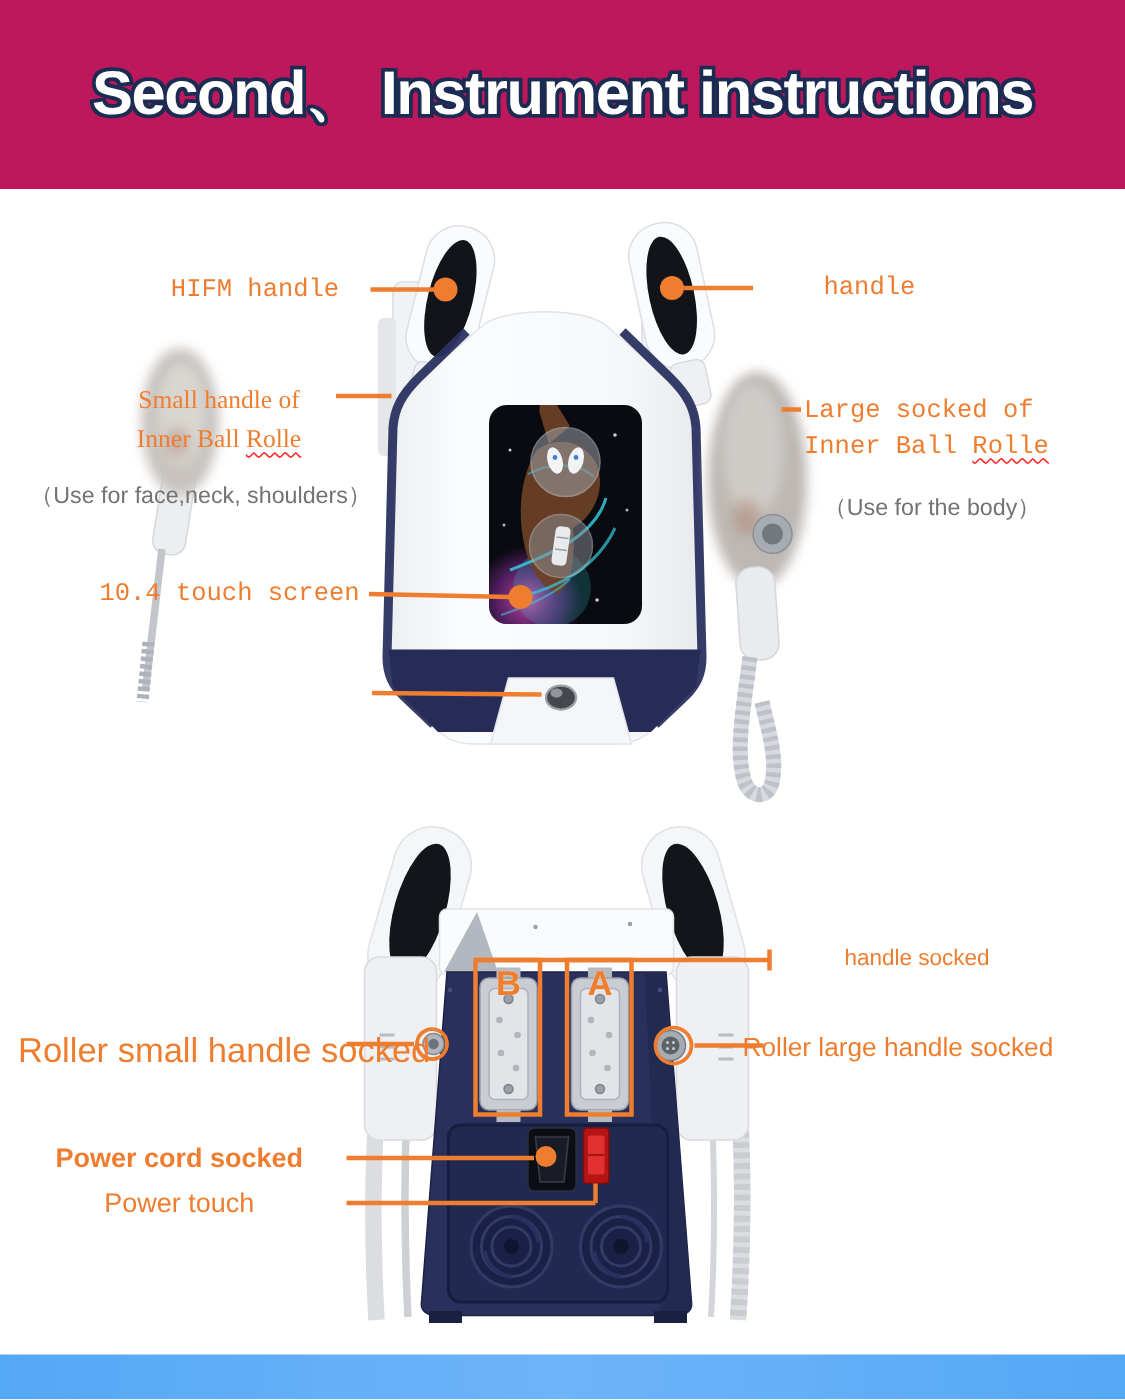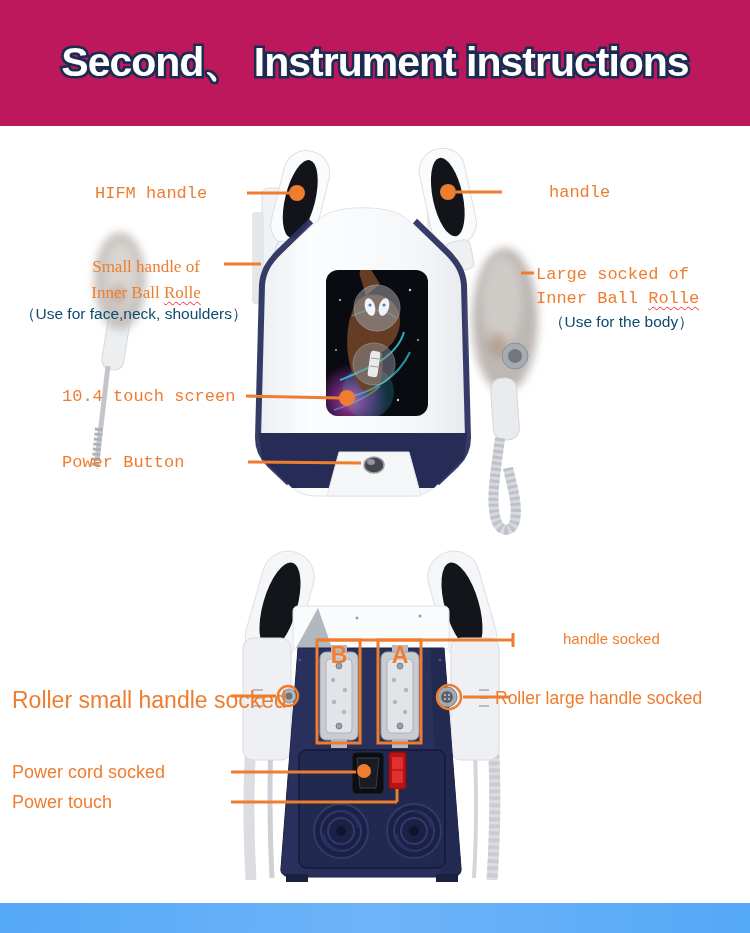--- a/index.html
+++ b/index.html
@@ -12,25 +12,25 @@
     color:#ffffff;-webkit-text-stroke:5px #1c2b52;paint-order:stroke fill;
     text-shadow:2px 2px 0 #1c2b52,-2px 2px 0 #1c2b52,2px -2px 0 #1c2b52,-2px -2px 0 #1c2b52,
                 0 2px 0 #1c2b52,0 -2px 0 #1c2b52,2px 0 0 #1c2b52,-2px 0 0 #1c2b52;}
   .footerbar{position:absolute;left:0;top:903px;width:750px;height:30px;
     background:linear-gradient(90deg,#55a8f6,#6db4f9 50%,#55a8f6);}
   
   svg.art{position:absolute;left:0;top:0;width:750px;height:933px;}
   
   .lbl{position:absolute;color:#ee7d2f;white-space:nowrap;
        font-family:"Liberation Mono","DejaVu Sans Mono",monospace;font-size:17px;}
-  .r{text-align:left;}
+  .r{text-align:center;}
   .c{text-align:center;}
   .sans{font-family:"Liberation Sans",sans-serif;font-size:18px;}
-  .note{position:absolute;color:#0c4a6e;white-space:nowrap;
-        font-family:"Liberation Sans",sans-serif;font-size:15.5px;}
+  .note{position:absolute;color:#737373;white-space:nowrap;
+        font-family:"Liberation Sans",sans-serif;font-size:15.5px;margin-top:16px;}
   .two{line-height:26px;}
   .two2{line-height:24px;}
   .wavy{text-decoration:underline wavy #ff2a2a;text-decoration-thickness:1px;text-underline-offset:3px;}
   .conn-letter{position:absolute;width:24px;text-align:center;color:#ee7d2f;
        font-family:"Liberation Sans",sans-serif;font-weight:bold;font-size:23px;
        text-shadow:0 0 1px #ffd9bd;}
 </style>
 </head>
 <body>
 
@@ -300,29 +300,28 @@
 
   <div class="lbl two2" style="left:536px;top:263px;">
     <div>Large socked of</div>
     <div><span>Inner Ball </span><span class="wavy">Rolle</span></div>
   </div>
 
   <div class="note" style="left:549px;top:312px;">（Use for the body）</div>
 
   <div class="lbl r" style="left:62px;top:387px;width:182px;">10.4 touch screen</div>
 
-  <div class="lbl r" style="left:62px;top:453px;width:182px;">Power Button</div>
 
   <div class="lbl sans" style="left:563px;top:630px;font-size:15px;">handle socked</div>
 
   <div class="lbl sans r" style="left:12px;top:687px;width:215px;font-size:23px;">Roller small handle socked</div>
 
   <div class="lbl sans" style="left:495px;top:688px;font-size:17.5px;">Roller large handle socked</div>
 
-  <div class="lbl sans r" style="left:12px;top:762px;width:215px;">Power cord socked</div>
+  <div class="lbl sans r" style="left:12px;top:762px;width:215px;font-weight:bold;">Power cord socked</div>
 
   <div class="lbl sans r" style="left:12px;top:792px;width:215px;">Power touch</div>
 
   <div class="conn-letter" style="left:327px;top:642px;">B</div>
 
   <div class="conn-letter" style="left:388px;top:642px;">A</div>
 
   <div class="footerbar"></div>
 </div>
 

